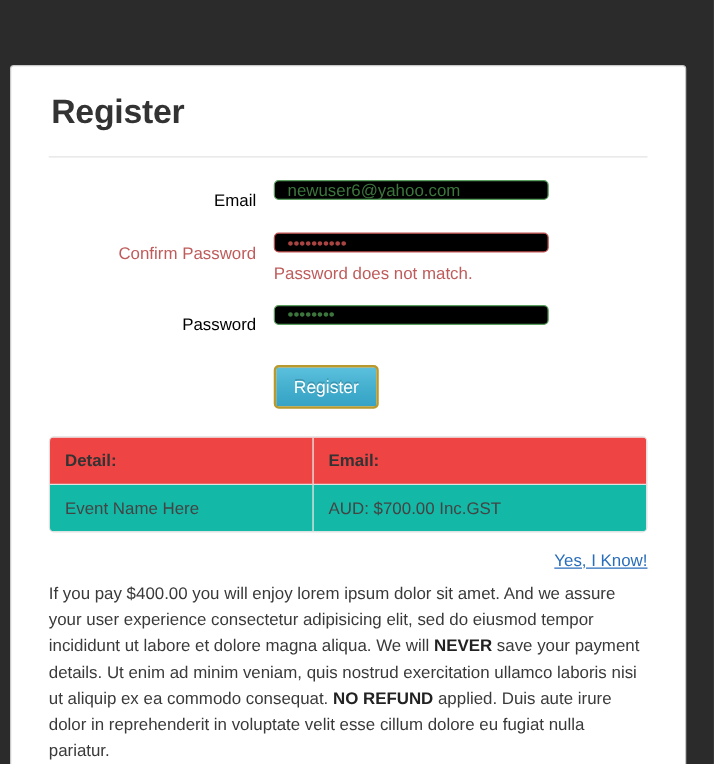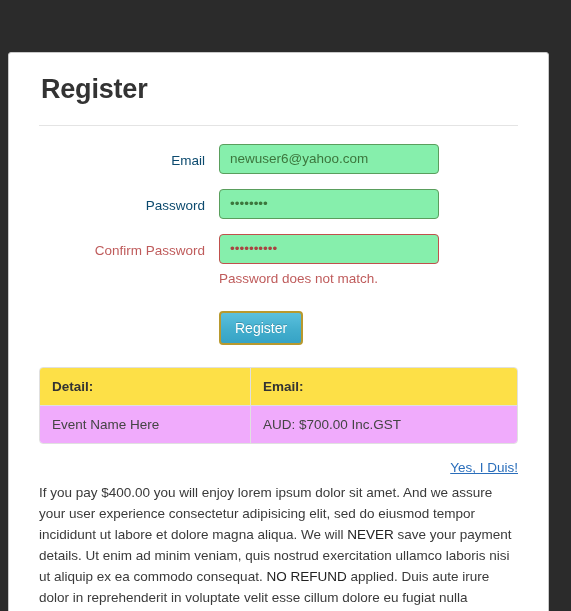--- a/index.html
+++ b/index.html
@@ -53,34 +53,34 @@
   }
   .form-label {
     width: 180px;
     text-align: right;
     padding-right: 14px;
     padding-top: 8px;
     font-size: 13.5px;
     box-sizing: border-box;
     line-height: 1.4;
   }
-  .form-label.ok { color: #0c4a6e; }
+  .form-label.ok { color: #000000; }
   .form-label.err { color: #bf5b5b; }
   .field-col {
     width: 220px;
   }
   .input {
     width: 220px;
-    height: 30px;
+    height: 16px;
     box-sizing: border-box;
     padding: 0 10px;
     font-size: 13.5px;
     font-family: "Liberation Sans", sans-serif;
     border-radius: 4px;
-    background: #86efac;
+    background: #000000;
     outline: none;
   }
   .input.ok {
     border: 1px solid #5a9e5d;
     color: #3c763d;
   }
   .input.err {
     border: 1px solid #c0504d;
     color: #a94442;
   }
@@ -119,82 +119,82 @@
     border: 1px solid #e0e0e0;
     border-radius: 4px;
     overflow: hidden;
     font-size: 13.5px;
   }
   .detail-table th {
     text-align: left;
     font-weight: bold;
     color: #333333;
     padding: 11px 12px;
-    background: #fde047;
+    background: #ef4444;
     border-bottom: 1px solid #e0e0e0;
   }
   .detail-table th + th,
   .detail-table td + td {
     border-left: 1px solid #e0e0e0;
   }
   .detail-table td {
     padding: 11px 12px;
     color: #444444;
-    background: #f0abfc;
+    background: #14b8a6;
   }
   .col-detail { width: 44%; }
   
   .link-row {
     text-align: right;
     margin-top: 14px;
   }
   .know-link {
     color: #2a6ebb;
     font-size: 13.5px;
     text-decoration: underline;
   }
   .legal {
     margin-top: 7px;
     font-size: 13.5px;
     color: #3a3a3a;
     line-height: 1.55;
     text-align: left;
   }
-  .legal b { font-weight: normal; color: #222222; }
+  .legal b { font-weight: bold; color: #222222; }
 </style>
 </head>
 <body>
 
 <div class="page-card">
   <div class="inner">
 
     <h1 class="page-title">Register</h1>
     <hr class="title-rule">
 
     <div class="form">
 
       <div class="form-row">
         <div class="form-label ok">Email</div>
         <div class="field-col">
           <input class="input ok" type="text" value="newuser6@yahoo.com" style="">
         </div>
       </div>
 
       <div class="form-row">
-        <div class="form-label ok">Password</div>
-        <div class="field-col">
-          <input class="input ok" type="text" value="••••••••" style="">
-        </div>
-      </div>
-
-      <div class="form-row">
         <div class="form-label err">Confirm Password</div>
         <div class="field-col">
           <input class="input err" type="text" value="••••••••••" style="">
           <div class="error-text">Password does not match.</div>
+        </div>
+      </div>
+
+      <div class="form-row">
+        <div class="form-label ok">Password</div>
+        <div class="field-col">
+          <input class="input ok" type="text" value="••••••••" style="">
         </div>
       </div>
 
       <div class="btn-row">
         <div class="btn-spacer"></div>
         <button class="btn-register">Register</button>
       </div>
 
     </div>
 
@@ -207,19 +207,19 @@
       </thead>
       <tbody>
         <tr>
           <td>Event Name Here</td>
           <td>AUD: $700.00 Inc.GST</td>
         </tr>
       </tbody>
     </table>
 
     <div class="link-row">
-      <a class="know-link" href="#">Yes, I Duis!</a>
+      <a class="know-link" href="#">Yes, I Know!</a>
     </div>
 
     <p class="legal"><span>If you pay $400.00 you will enjoy lorem ipsum dolor sit amet. And we assure your user experience consectetur adipisicing elit, sed do eiusmod tempor incididunt ut labore et dolore magna aliqua. We will </span><b>NEVER</b><span> save your payment details. Ut enim ad minim veniam, quis nostrud exercitation ullamco laboris nisi ut aliquip ex ea commodo consequat. </span><b>NO REFUND</b><span> applied. Duis aute irure dolor in reprehenderit in voluptate velit esse cillum dolore eu fugiat nulla pariatur.</span></p>
 
   </div>
 </div>
 
 </body></html>

